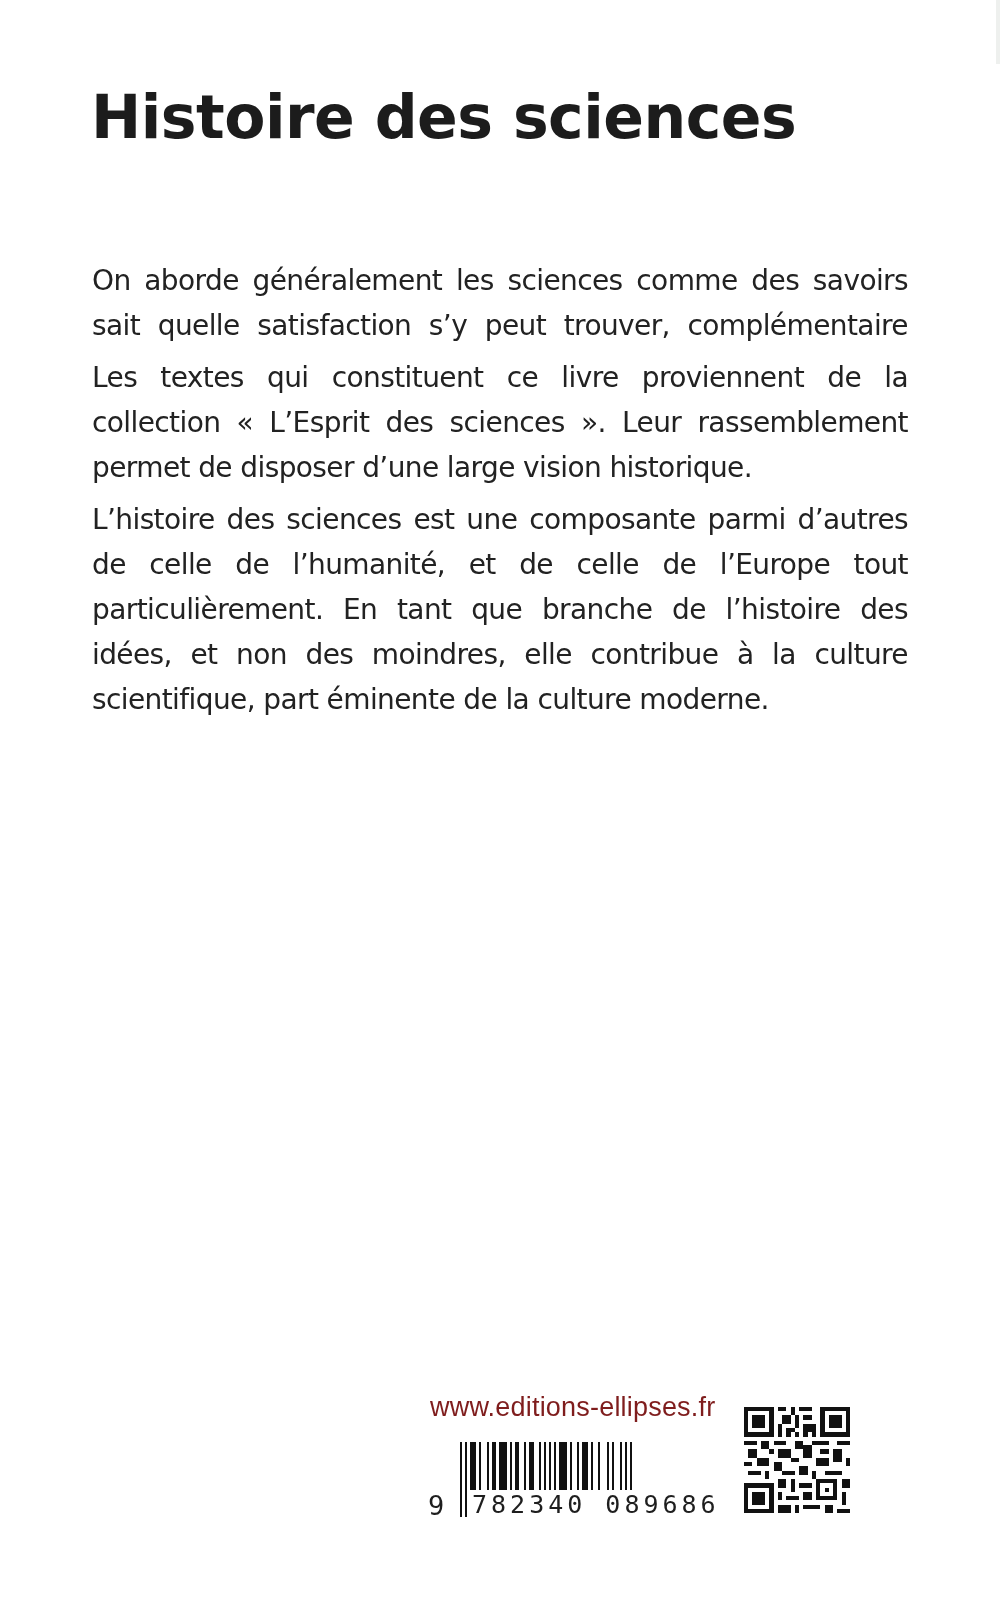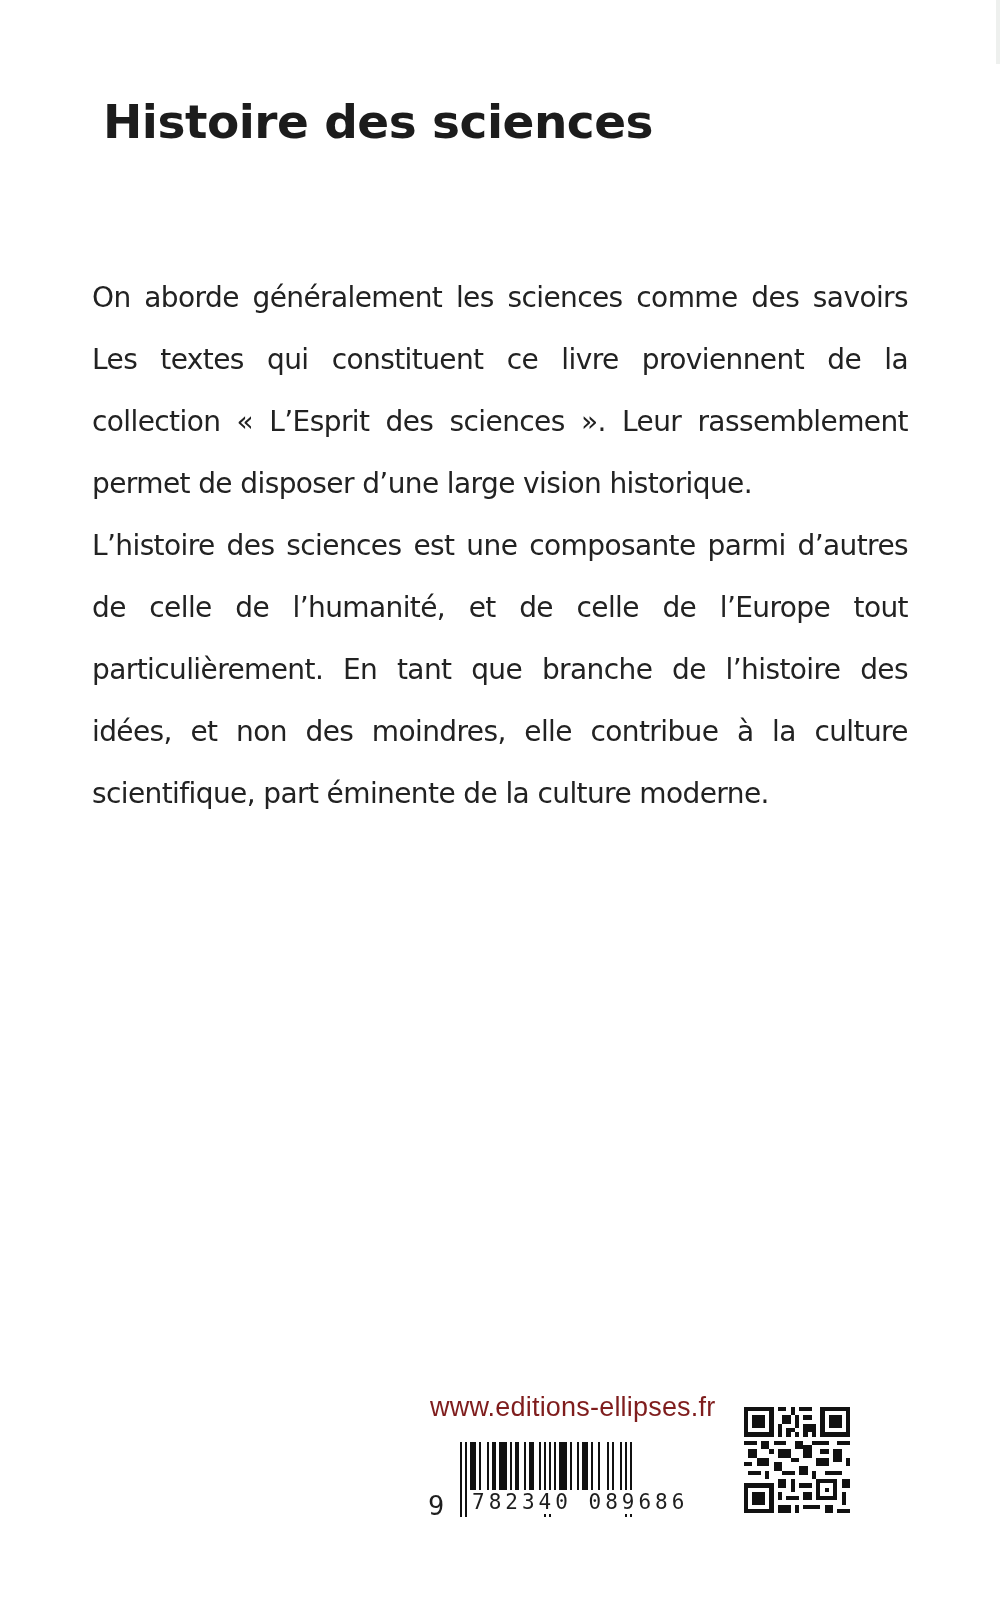--- a/index.html
+++ b/index.html
@@ -1,45 +1,46 @@
 <!DOCTYPE html>
 <html><head>
 <meta charset="utf-8">
 <style>
   html, body { margin:0; padding:0; }
   body { width:1000px; height:1618px; background:#ffffff; position:relative; overflow:hidden;
          font-family:"DejaVu Sans", sans-serif; color:#1e1e1e; }
   .edge { position:absolute; right:0; top:0; width:4px; height:64px; background:#eef0ee; }
-  .title { position:absolute; left:91px; top:82px; font-size:47px; font-weight:bold; letter-spacing:-0.5px;
-           color:#1c1c1c; margin:12px; white-space:nowrap; }
+  .title { position:absolute; left:91px; top:82px; font-size:60px; font-weight:bold; letter-spacing:-0.5px;
+           color:#1c1c1c; margin:0; white-space:nowrap; }
   .body { position:absolute; left:92px; top:258px; width:816px; }
   .para { font-size:28px; line-height:45px; font-weight:normal; color:#222; margin:0 0 7px 0;
           text-align:justify; letter-spacing:-0.6px; font-family:"DejaVu Sans", sans-serif; }
-  .para span { display:block; text-align:justify; text-align-last:justify; white-space:nowrap;margin-top:17px; }
+  .para span { display:block; text-align:justify; text-align-last:justify; white-space:nowrap; }
   .para span.last { text-align-last:left; }
   .url { position:absolute; left:430px; top:1392px; font-family:Liberation Sans, sans-serif; font-size:27px;
          color:#7f1d1d; letter-spacing:0.2px; }
   .barcode { position:absolute; left:460px; top:1442px; width:255px; height:78px; display:flex; align-items:flex-start; }
   .barcode i { display:block; background:#111; height:58px; margin-right:3px; }
   .barcode i.g { height:75px; }
   .isbn-first { position:absolute; left:428px; top:1490px; font-family:"DejaVu Sans Mono", monospace; font-size:27px; color:#1e1e1e; }
-  .isbn-digits { position:absolute; left:470px; top:1490px; font-family:"DejaVu Sans Mono", monospace; font-size:21px;
+  .isbn-digits { position:absolute; left:470px; top:1490px; font-family:"DejaVu Sans Mono", monospace; font-size:25px;
                  color:#1e1e1e; letter-spacing:4px; background:#fff; padding:0 2px; }
   .qr { position:absolute; left:743px; top:1407px; width:108px; height:106px; }
 </style>
 </head>
 <body>
 
 <div class="edge"></div>
 
 <h1 class="title">Histoire des sciences</h1>
 
 <div class="body">
   <p class="para">
     <span>On aborde généralement les sciences comme des savoirs</span>
+    <span>sait quelle satisfaction s’y peut trouver, complémentaire</span>
   </p>
   <p class="para">
     <span>Les textes qui constituent ce livre proviennent de la</span>
     <span>collection « L’Esprit des sciences ». Leur rassemblement</span>
     <span class="last">permet de disposer d’une large vision historique.</span>
   </p>
   <p class="para">
     <span>L’histoire des sciences est une composante parmi d’autres</span>
     <span>de celle de l’humanité, et de celle de l’Europe tout</span>
     <span>particulièrement. En tant que branche de l’histoire des</span>

